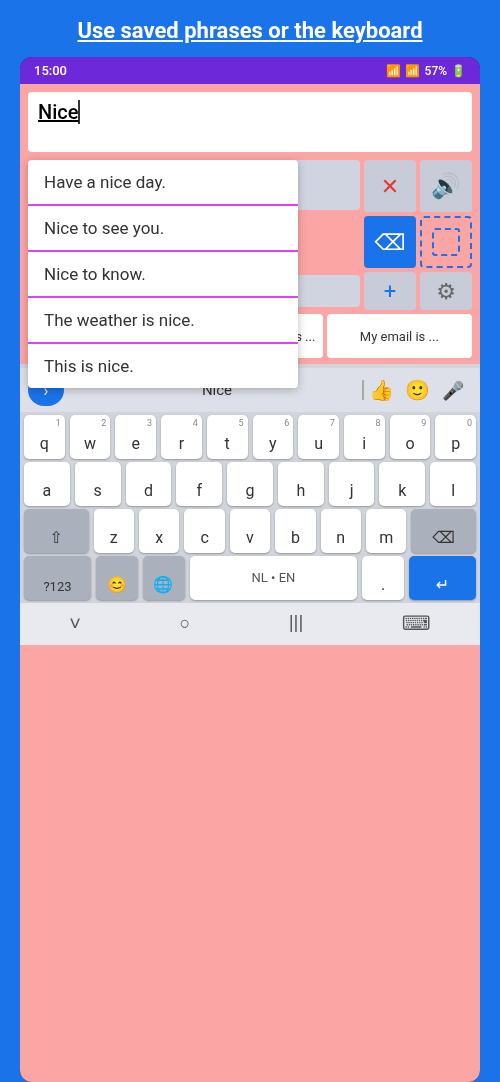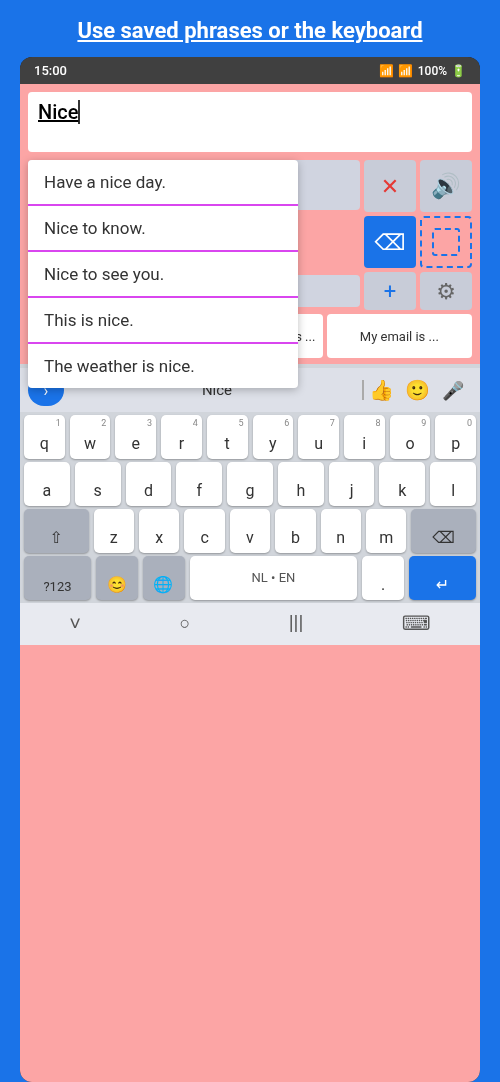--- a/index.html
+++ b/index.html
@@ -31,21 +31,21 @@
       background: #1a1a1a;
       border-radius: 12px;
       overflow: hidden;
       flex: 1;
       display: flex;
       flex-direction: column;
     }
 
     
     .status-bar {
-      background: #404040;
+      background: #6d28d9;
       display: flex;
       justify-content: space-between;
       align-items: center;
       padding: 6px 14px;
       color: white;
       font-size: 13px;
       font-weight: 500;
     }
     .status-right {
       display: flex;
@@ -316,37 +316,37 @@
 
 <div class="app-title">Use saved phrases or the keyboard</div>
 
 <div class="phone-frame">
 
   <div class="status-bar">
     <span>15:00</span>
     <div class="status-right">
       <span>📶</span>
       <span>📶</span>
-      <span>100%</span>
+      <span>57%</span>
       <span>🔋</span>
     </div>
   </div>
 
   <div class="app-area">
 
     <div class="text-input-area">
       <span class="text-underlined text-cursor">Nice</span>
     </div>
 
     <div class="autocomplete-dropdown">
       <div class="autocomplete-item">Have a nice day.</div>
+      <div class="autocomplete-item">Nice to see you.</div>
       <div class="autocomplete-item">Nice to know.</div>
-      <div class="autocomplete-item">Nice to see you.</div>
+      <div class="autocomplete-item">The weather is nice.</div>
       <div class="autocomplete-item">This is nice.</div>
-      <div class="autocomplete-item">The weather is nice.</div>
     </div>
 
     <div class="controls-row">
       <div class="controls-left"></div>
       <div class="controls-right">
         <div class="ctrl-btn close">
           <span>✕</span>
         </div>
         <div class="ctrl-btn speaker">
           <span>🔊</span>

